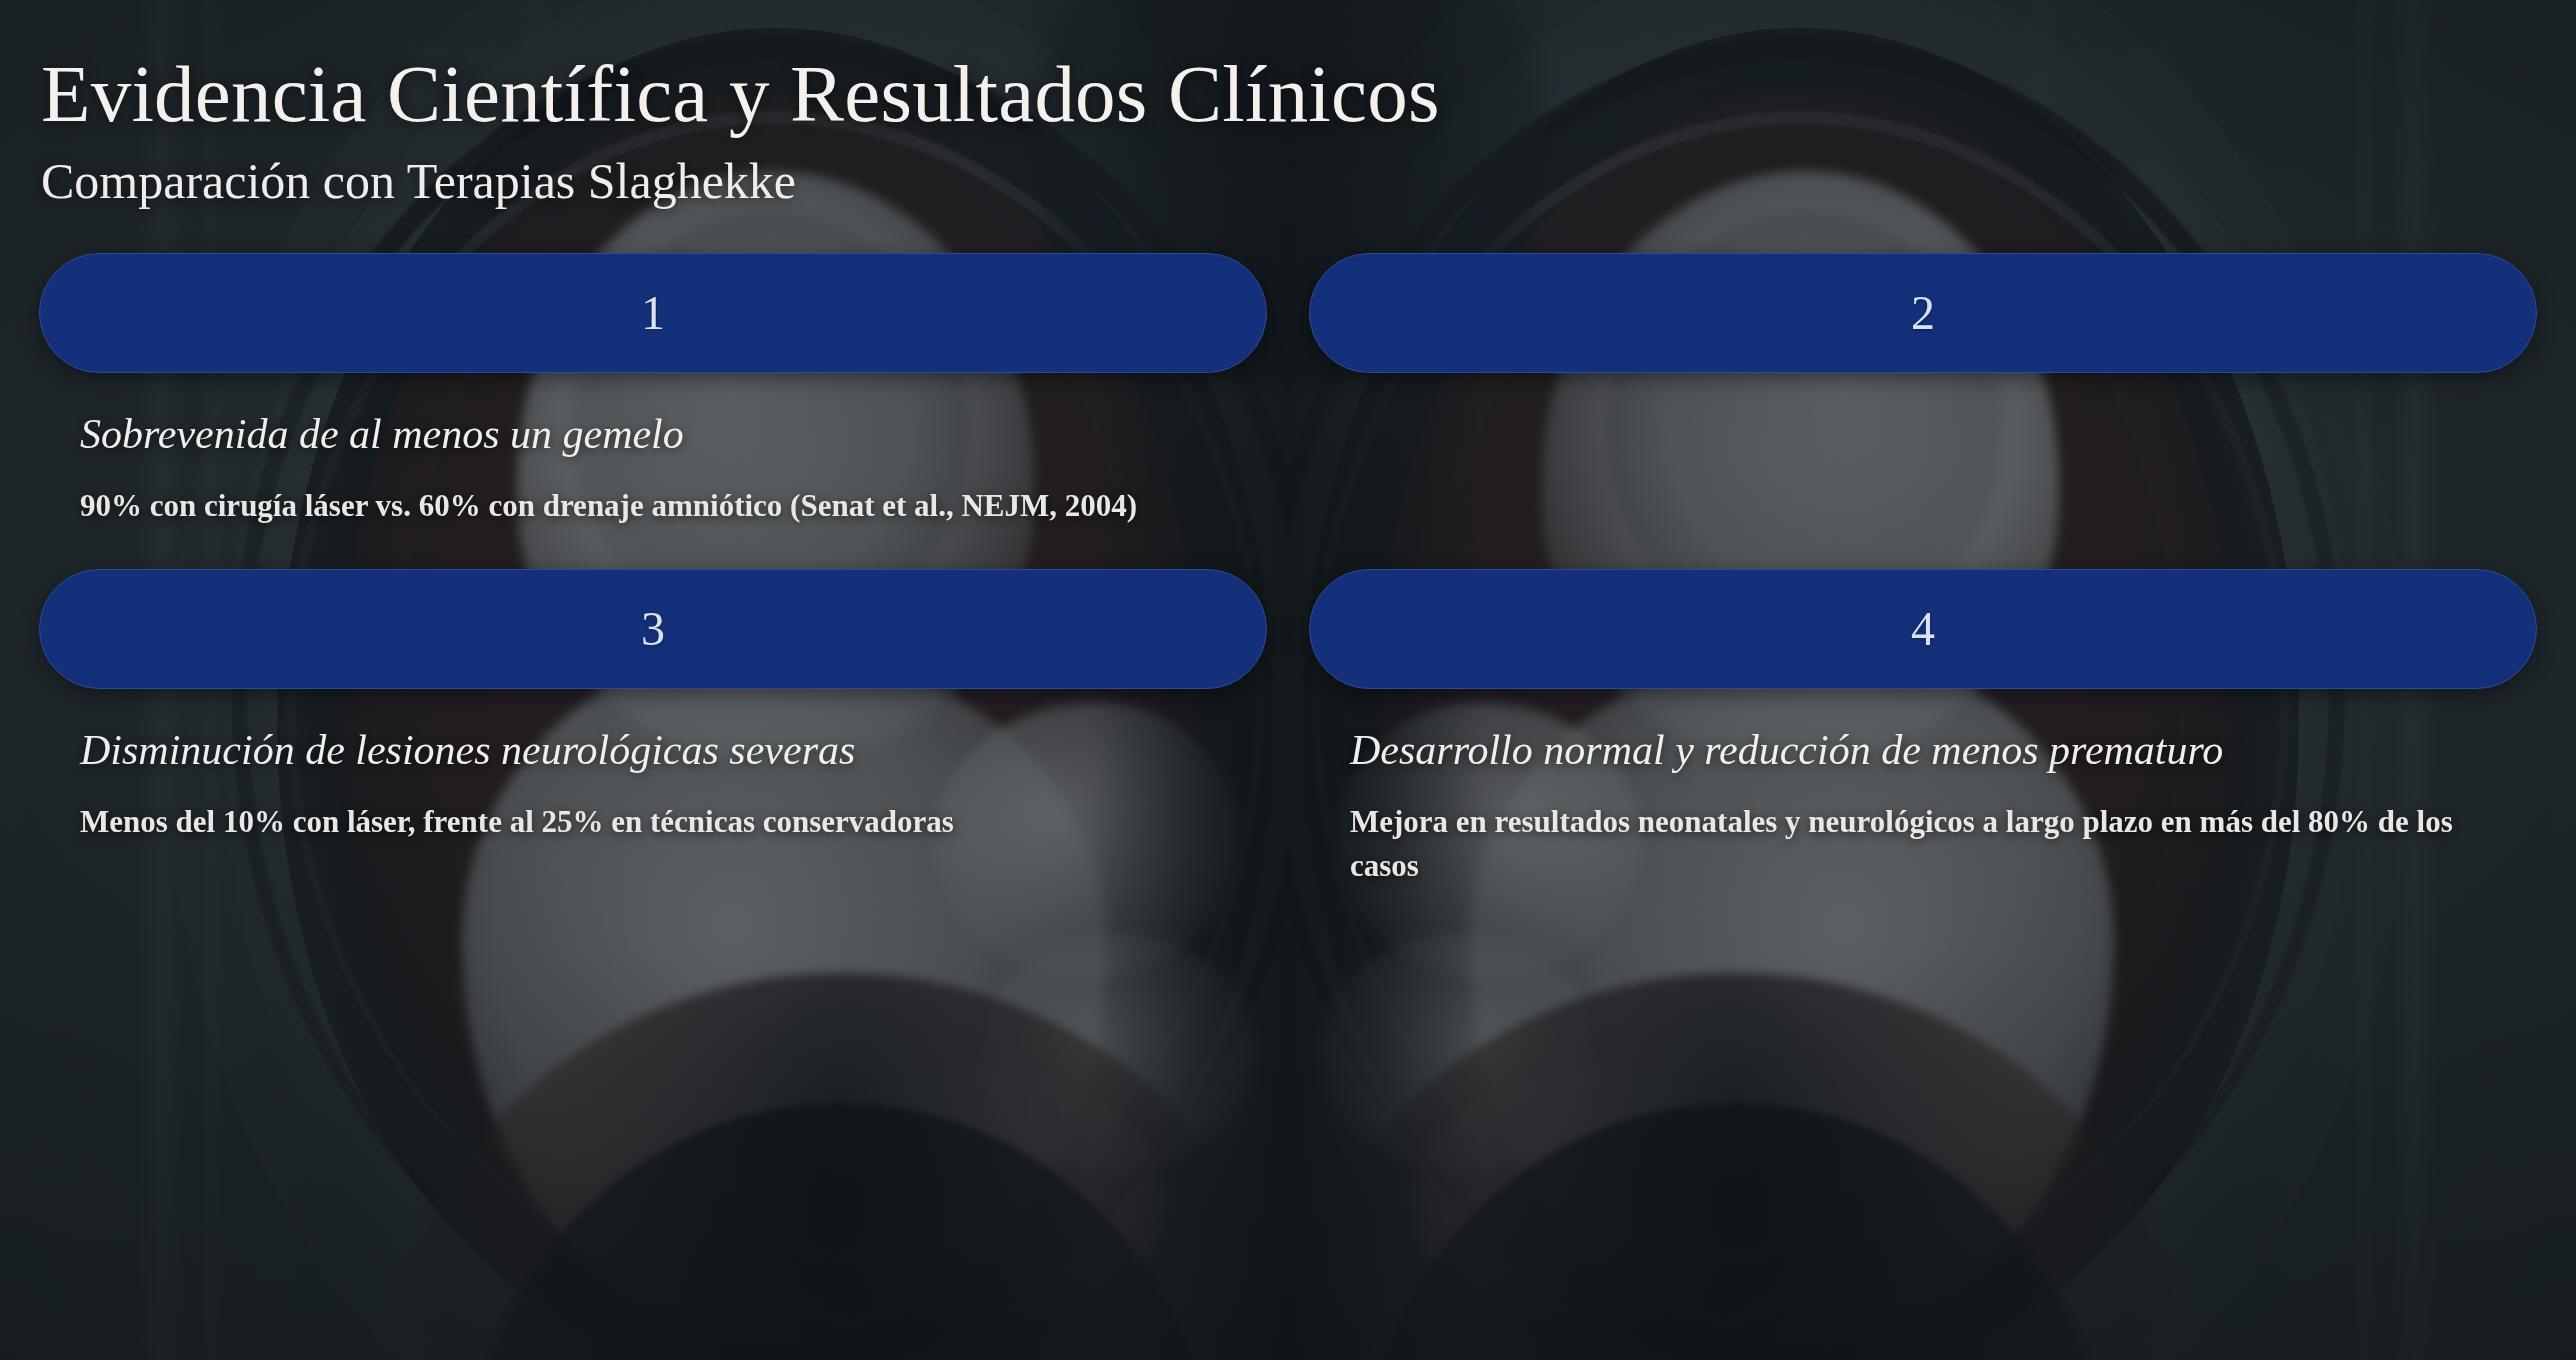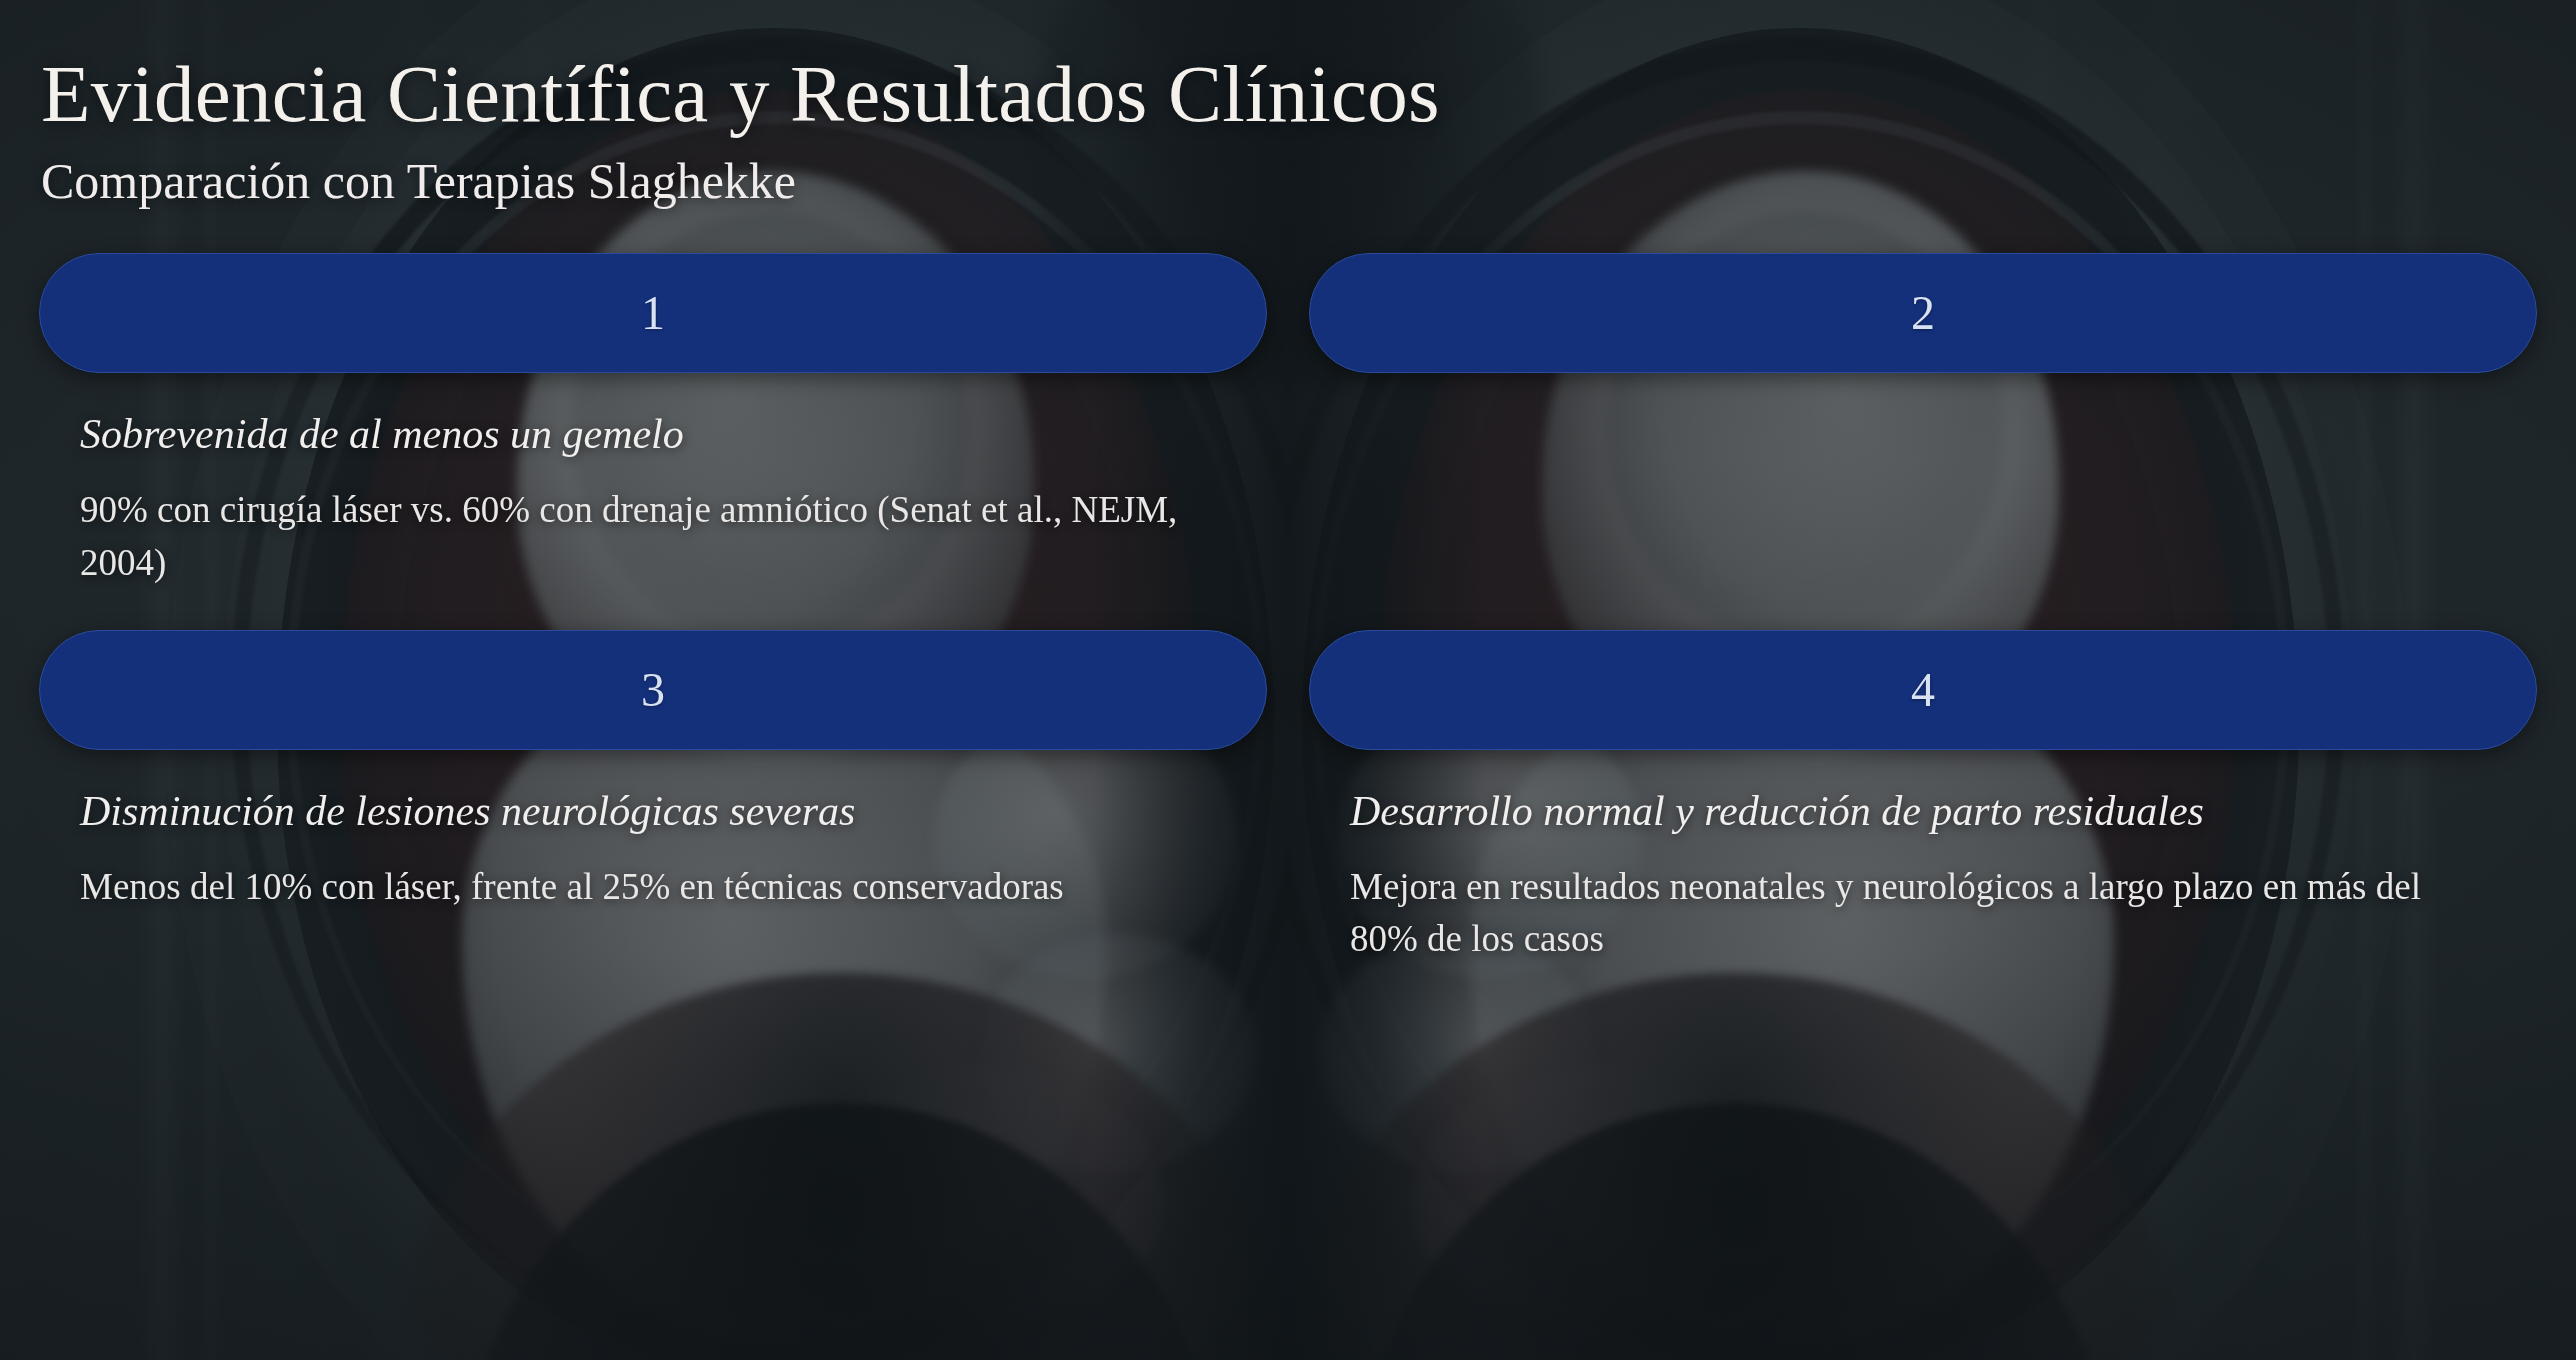--- a/index.html
+++ b/index.html
@@ -274,23 +274,23 @@
     line-height: 1.18;
     font-weight: 400;
     color: #f1efee;
     margin: 0;
     text-shadow: 0 1.8px 9.2px rgba(0,0,0,.6);
     font-style: italic;
   }
 
   .card-text {
     margin-top: 24px;
-    font-size: 37px;
+    font-size: 31px;
     line-height: 1.42;
-    font-weight: 400;
+    font-weight: 700;
     color: #e9e7e6;
     max-width: 1117px;
     text-shadow: 0 1.8px 9.2px rgba(0,0,0,.62);
   }
 </style>
 </head>
 <body>
 
 <div id="slide">
 
@@ -384,21 +384,21 @@
           <p class="card-heading">Disminución de lesiones neurológicas severas</p>
           <p class="card-text">Menos del 10% con láser, frente al 25% en técnicas conservadoras</p>
         </div>
       </div>
 
       <div class="card">
         <div class="card-badge">
           <span class="card-badge-number">4</span>
         </div>
         <div class="card-body">
-          <p class="card-heading">Desarrollo normal y reducción de parto residuales</p>
+          <p class="card-heading">Desarrollo normal y reducción de menos prematuro</p>
           <p class="card-text">Mejora en resultados neonatales y neurológicos a largo plazo en más del 80% de los casos</p>
         </div>
       </div>
 
     </div>
   </div>
 </div>
 
 
 </body></html>

